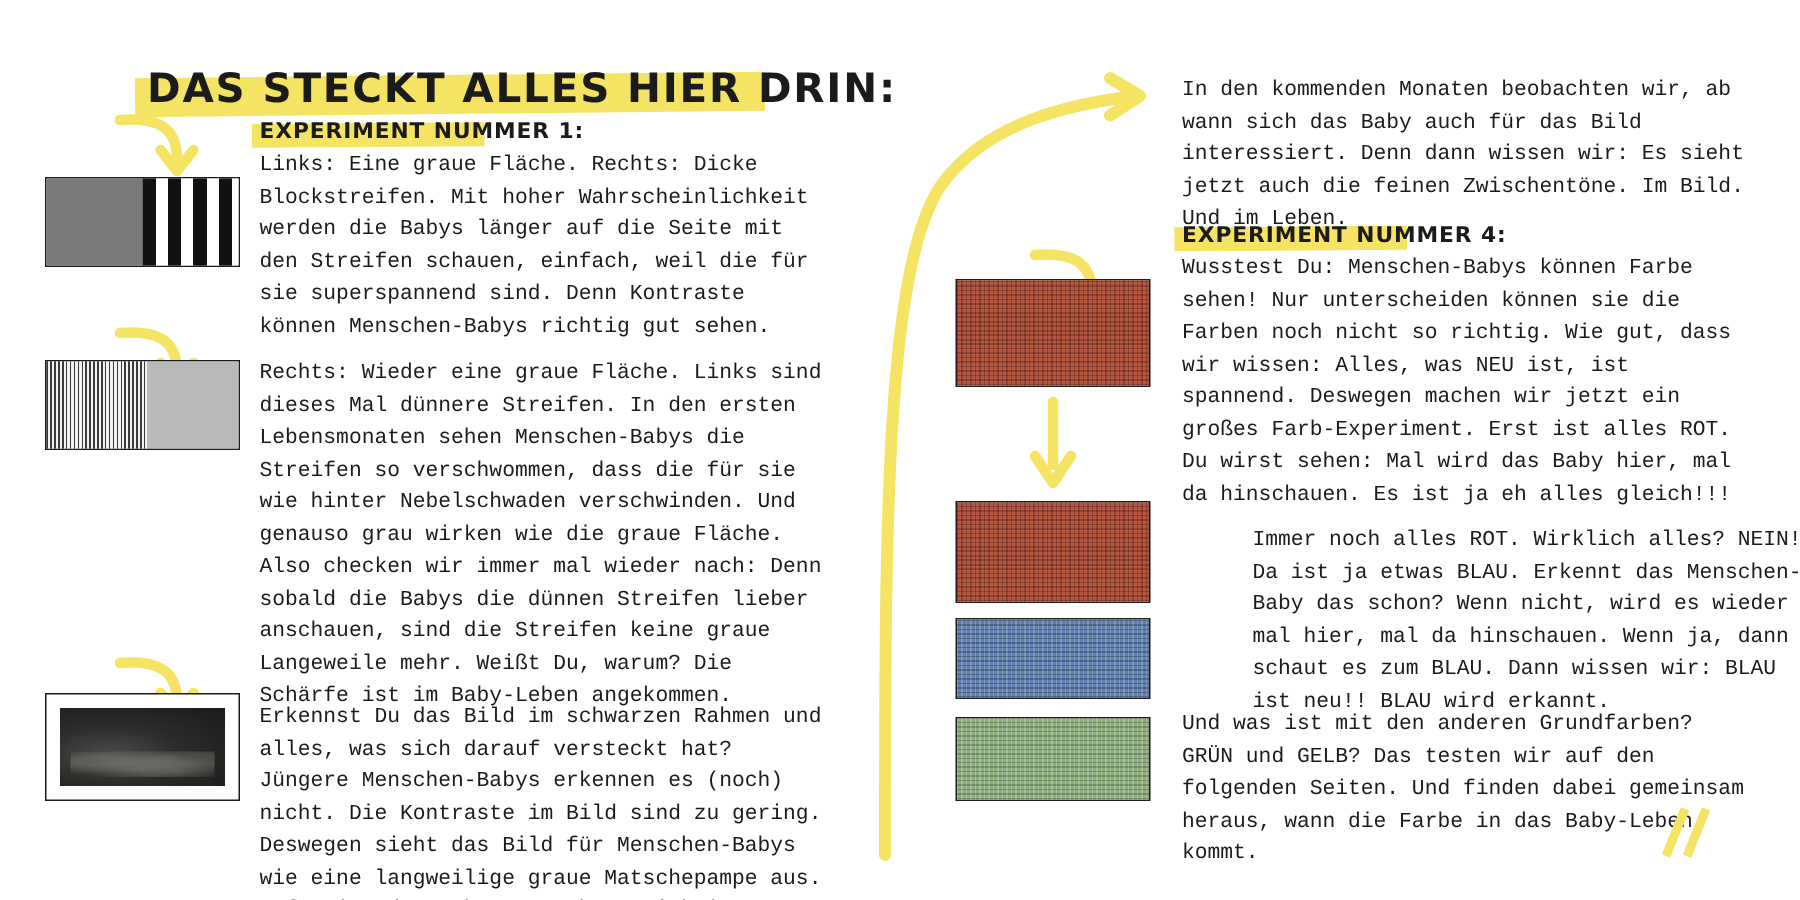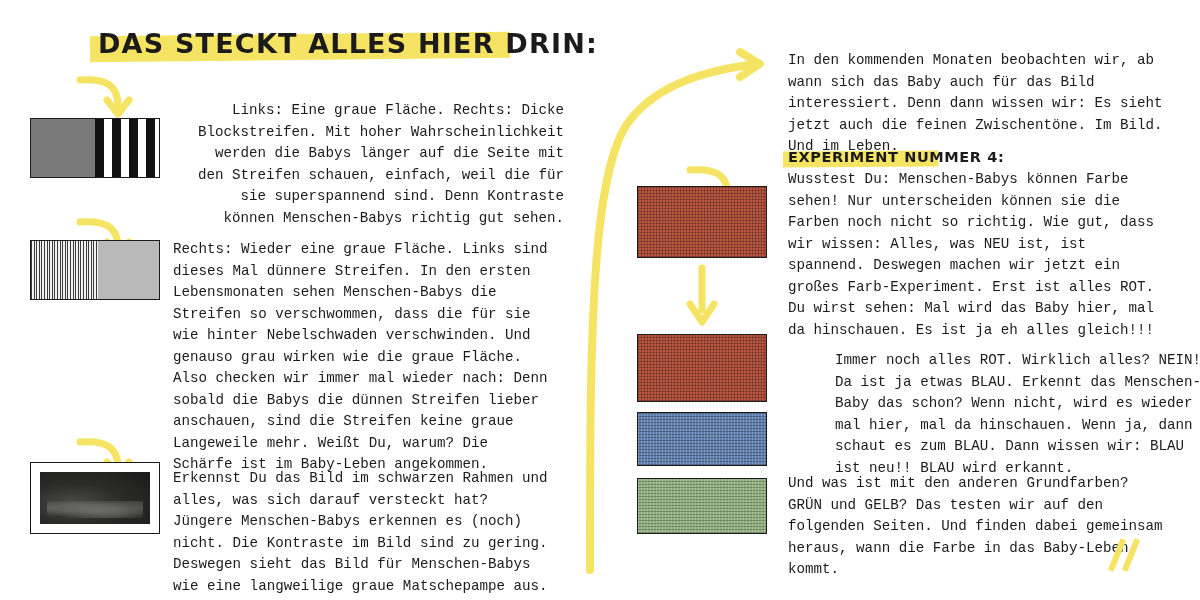--- a/index.html
+++ b/index.html
@@ -17,21 +17,21 @@
   .page {
     position: relative;
     width: 1200px;
     height: 600px;
   }
 
   
   .headline-wrap {
     position: absolute;
     left: 98px;
-    top: 28px;
+    top: 44px;
     width: 460px;
     height: 40px;
   }
   .headline-hl {
     position: absolute;
     left: -8px;
     top: 6px;
     width: 420px;
     height: 26px;
     background: #f5e463;
@@ -195,21 +195,25 @@
     </svg>
   </div>
 
   <div class="fig" style="left:30px; top:118px; width:130px; height:60px;">
     <div class="fig-inner">
       <div class="f1-left"></div>
       <div class="f1-right"></div>
     </div>
   </div>
 
-  <div class="body-text" style="left:187px; top:100px; width:377px;text-align:right;">Links: Eine graue Fläche. Rechts: Dicke Blockstreifen. Mit hoher Wahrscheinlichkeit werden die Babys länger auf die Seite mit den Streifen schauen, einfach, weil die für sie superspannend sind. Denn Kontraste können Menschen-Babys richtig gut sehen.</div>
+  <div class="exp-head" style="left:173px; top:80px;">
+    <span class="hl" style="width:155px;"></span>
+    <span class="txt">EXPERIMENT NUMMER 1:</span>
+  </div>
+  <div class="body-text" style="left:173px; top:100px; width:377px;">Links: Eine graue Fläche. Rechts: Dicke Blockstreifen. Mit hoher Wahrscheinlichkeit werden die Babys länger auf die Seite mit den Streifen schauen, einfach, weil die für sie superspannend sind. Denn Kontraste können Menschen-Babys richtig gut sehen.</div>
 
   <div class="arrow" style="left:78px; top:218px;">
     <svg width="60" height="42" viewBox="0 0 60 42">
       <path d="M2 4 C 26 2, 40 8, 40 30" stroke="#f5e463" stroke-width="7" fill="none" stroke-linecap="round"></path>
       <path d="M29 24 L40 38 L51 24" stroke="#f5e463" stroke-width="7" fill="none" stroke-linecap="round" stroke-linejoin="round"></path>
     </svg>
   </div>
 
   <div class="fig" style="left:30px; top:240px; width:130px; height:60px;">
     <div class="fig-inner">

